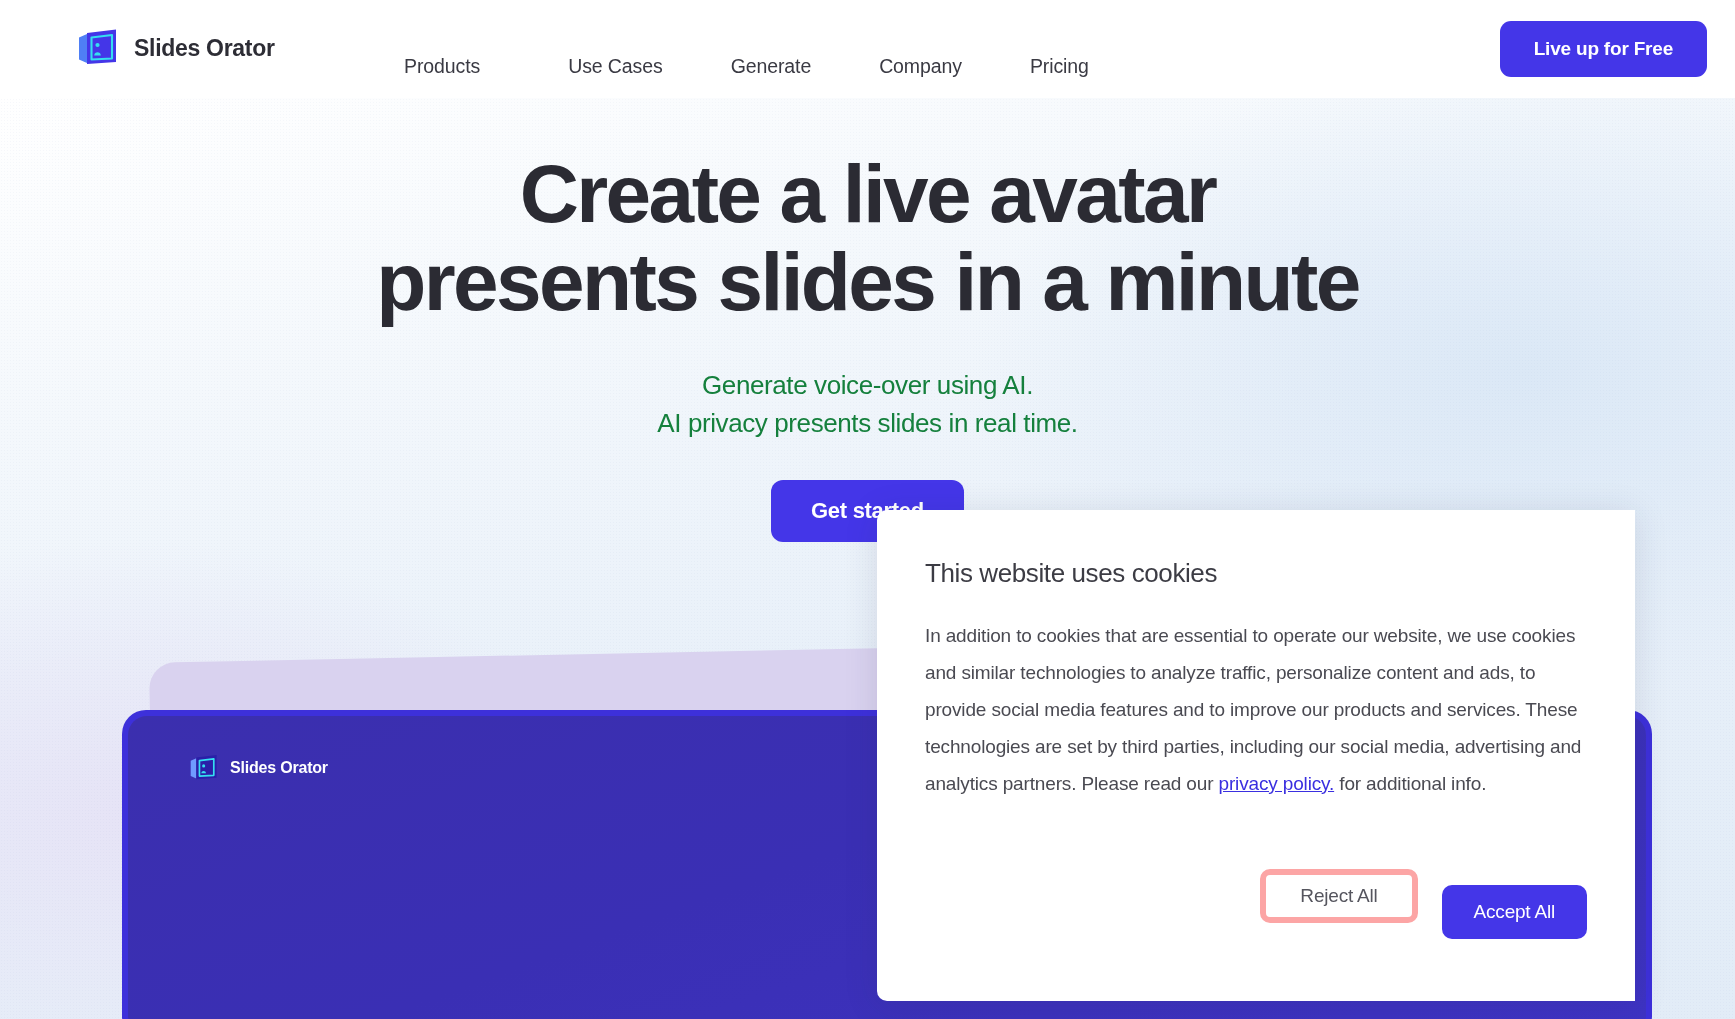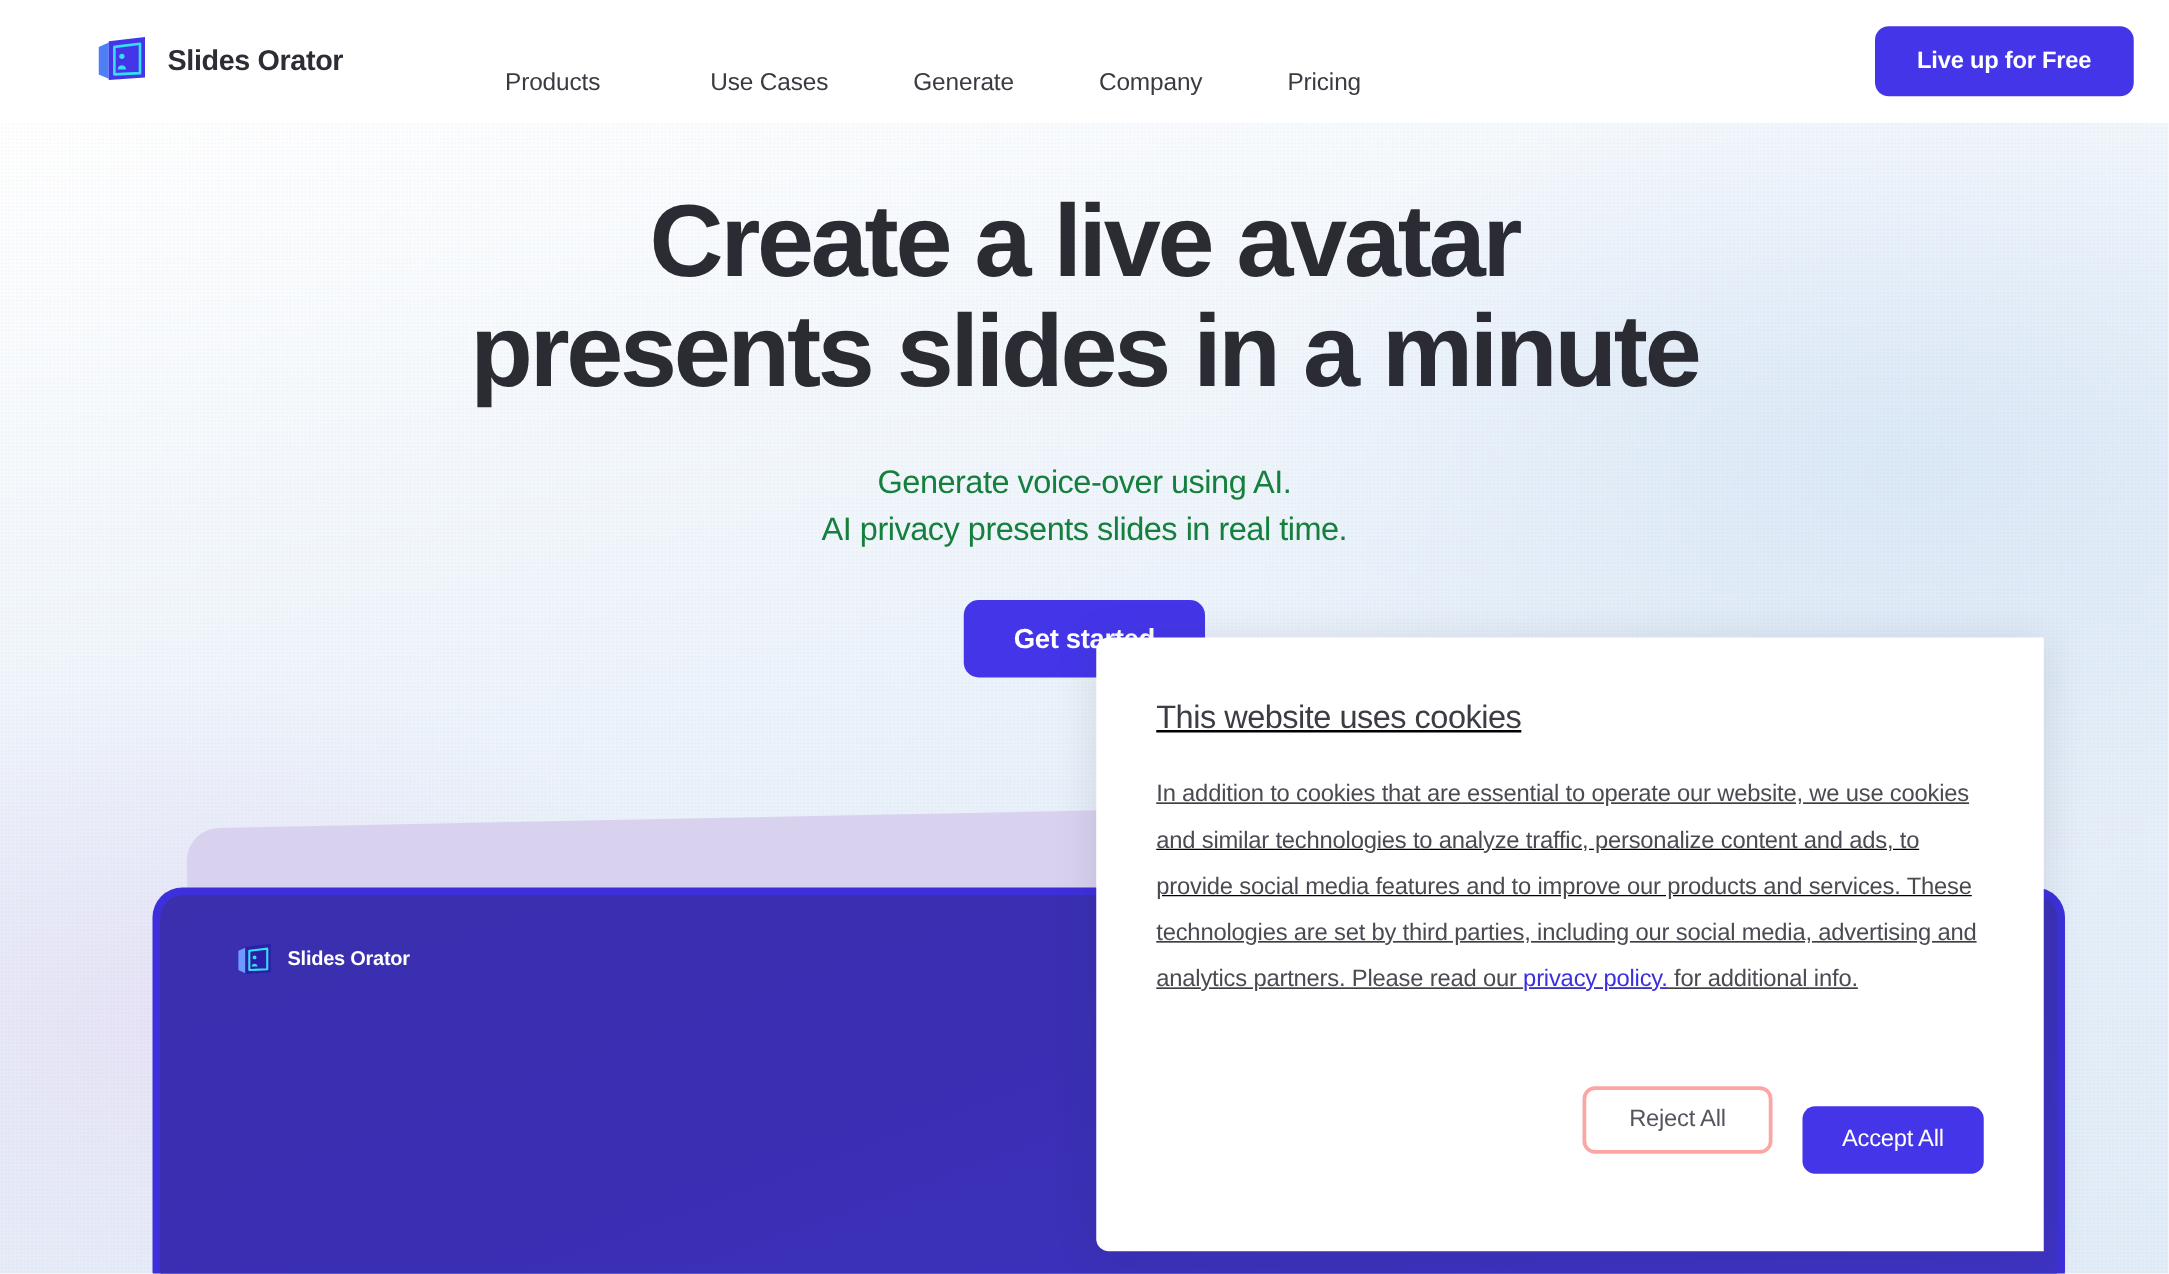--- a/index.html
+++ b/index.html
@@ -155,21 +155,20 @@
   
   .cookie {
     position: absolute;
     left: 877px; top: 510px;
     width: 758px; height: 491px;
     background: #ffffff;
     border-radius: 10px 0 0 10px;
     box-shadow: 0 4px 34px rgba(40,45,80,0.13);
     z-index: 60;
     padding: 48px 52px 0 48px;
-    text-decoration: underline;
   }
   .cookie-title {
     font-size: 26px; color: #3c3c44;
     letter-spacing: -0.4px; font-weight: normal;
   }
   .cookie-body {
     margin-top: 28px;
     font-size: 19px; line-height: 37px;
     color: #4a4a52; letter-spacing: -0.15px;
     max-width: 740px;
@@ -178,21 +177,21 @@
     color: #3a2fe0; text-decoration: underline;
     cursor: pointer;
   }
   .cookie-actions {
     position: absolute; right: 48px; bottom: 62px;
     display: flex; align-items: center; gap: 24px;
   }
   .btn-reject {
     height: 54px; padding: 0 34px;
     background: #ffffff; color: #55555e;
-    border: 3px solid #fca5a5; border-radius: 10px;
+    border: 6px solid #fca5a5; border-radius: 10px;
     font-size: 19px; letter-spacing: -0.2px;
     cursor: pointer; font-family: inherit;
     display: flex; align-items: center; justify-content: center;
   }
   .btn-accept {
     height: 54px; padding: 0 32px;
     background: #4436e8; color: #ffffff;
     border: none; border-radius: 10px;
     font-size: 19px; letter-spacing: -0.2px;
     cursor: pointer; font-family: inherit;

